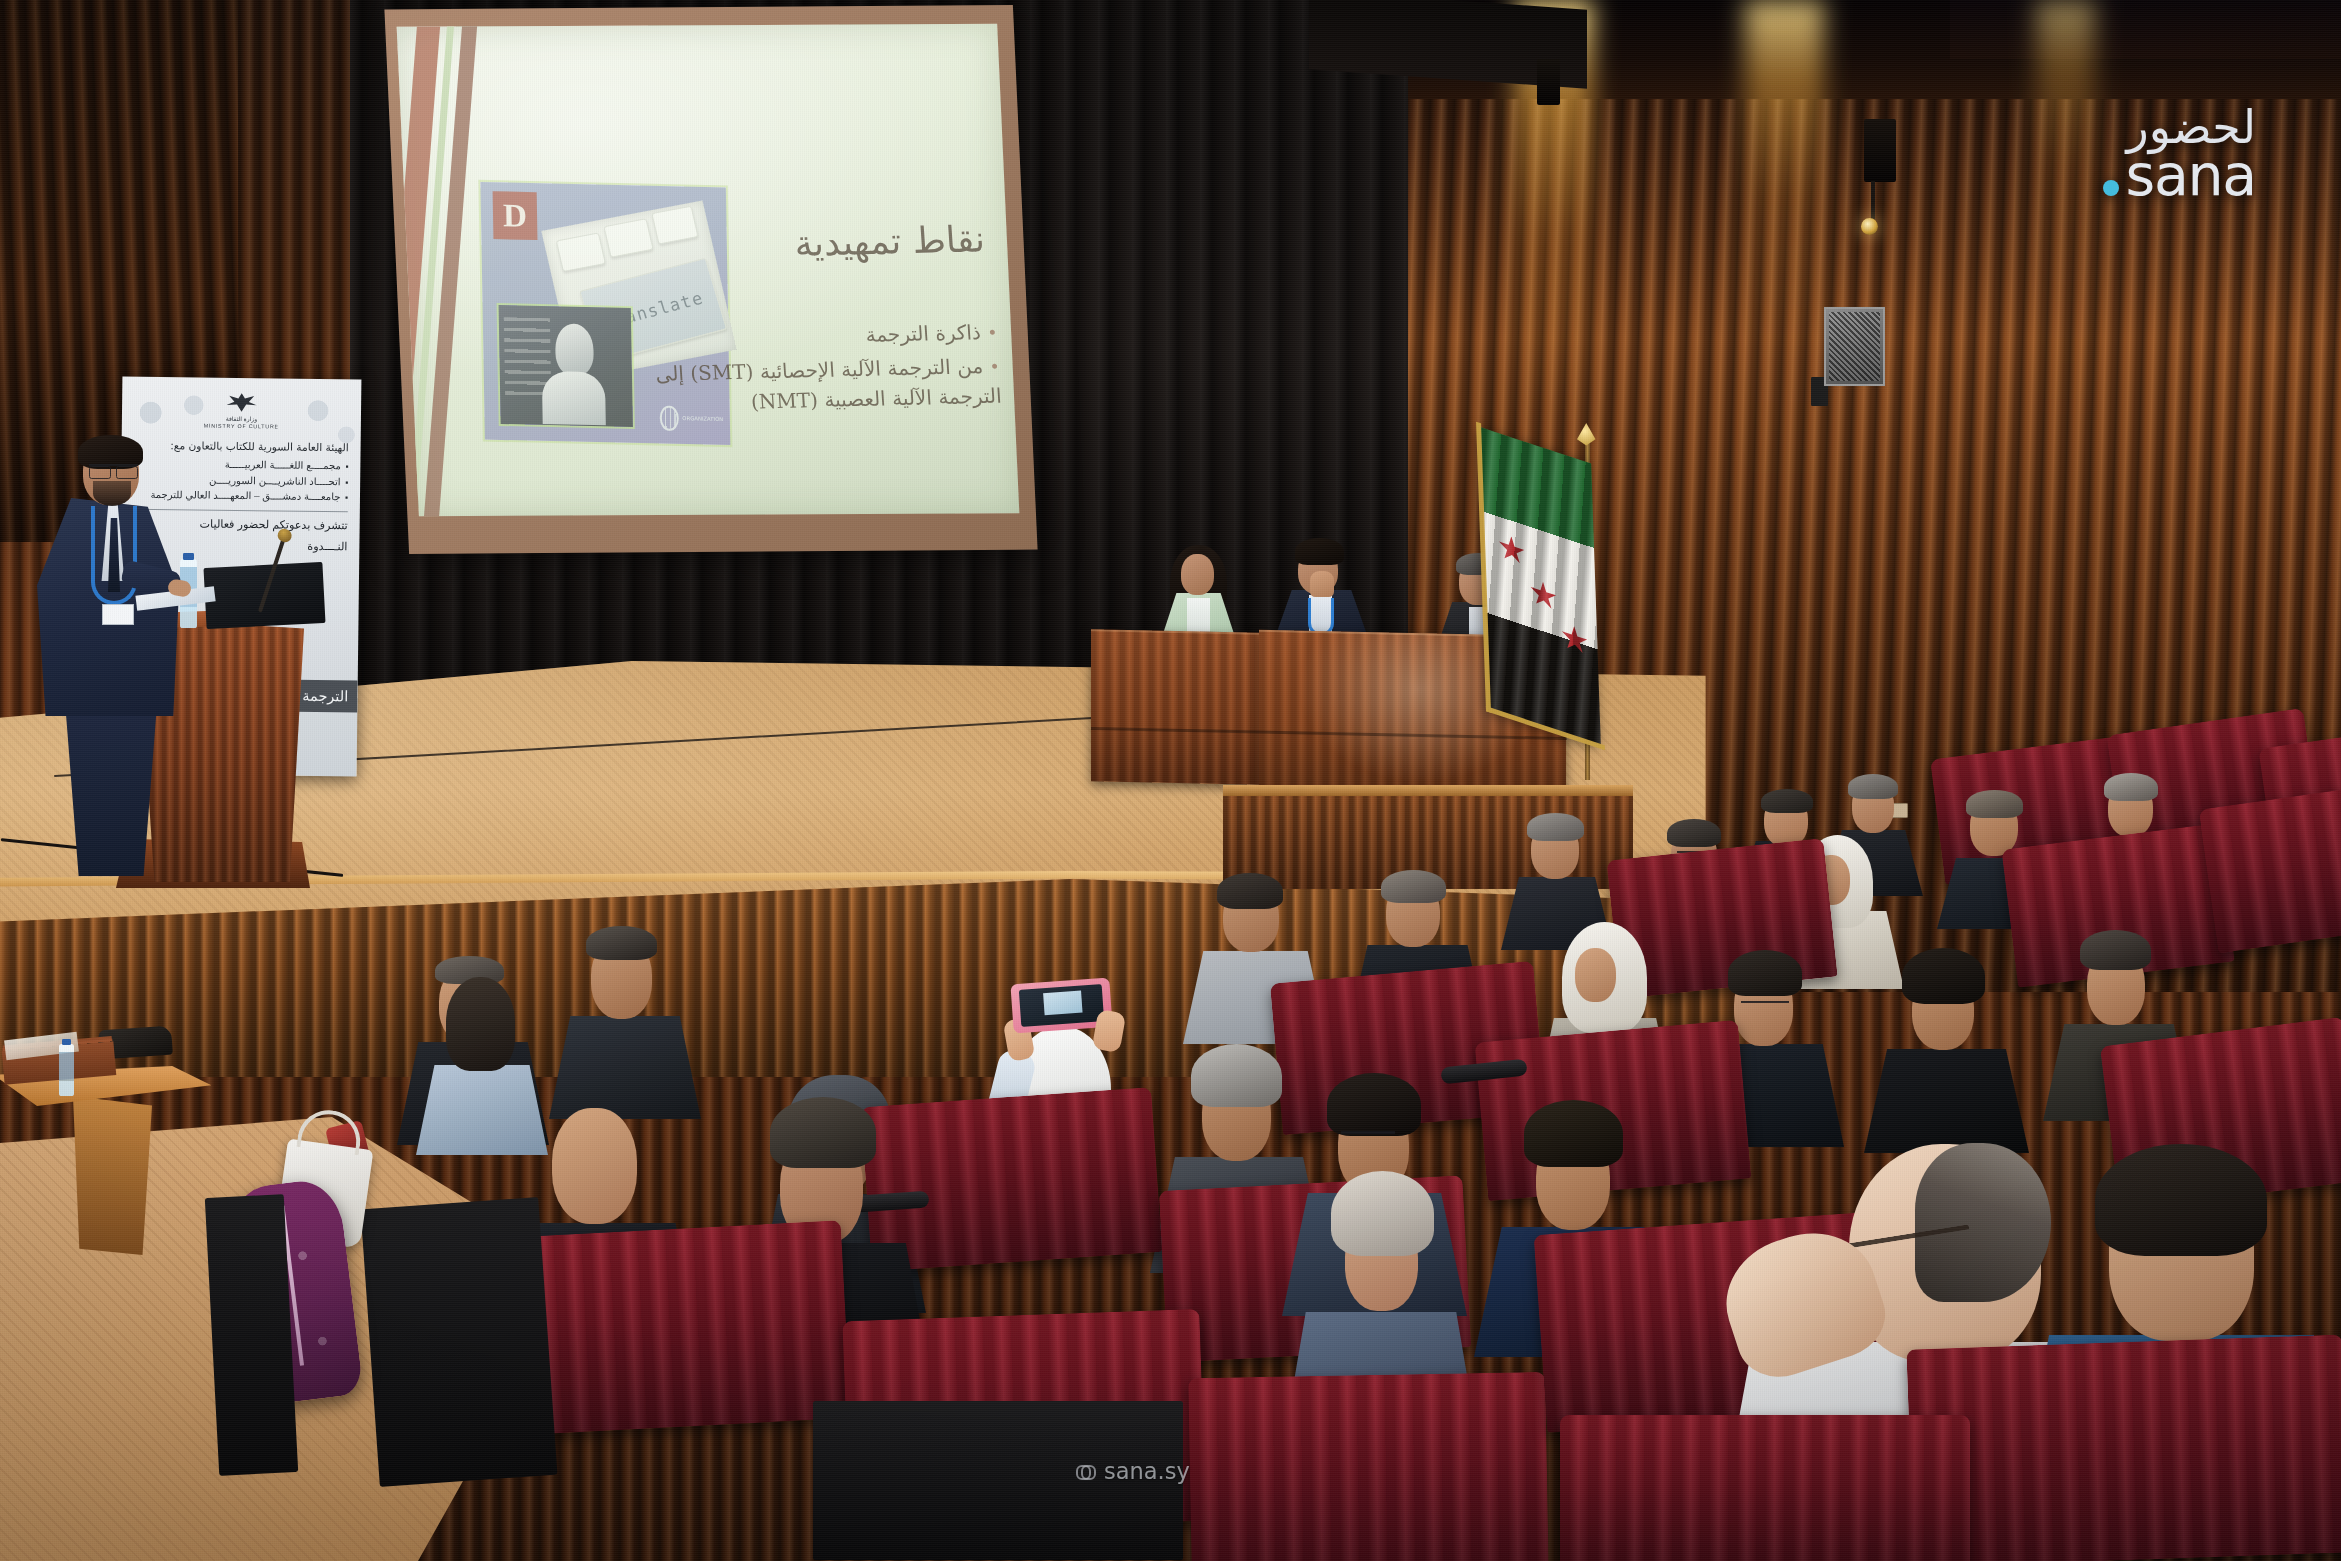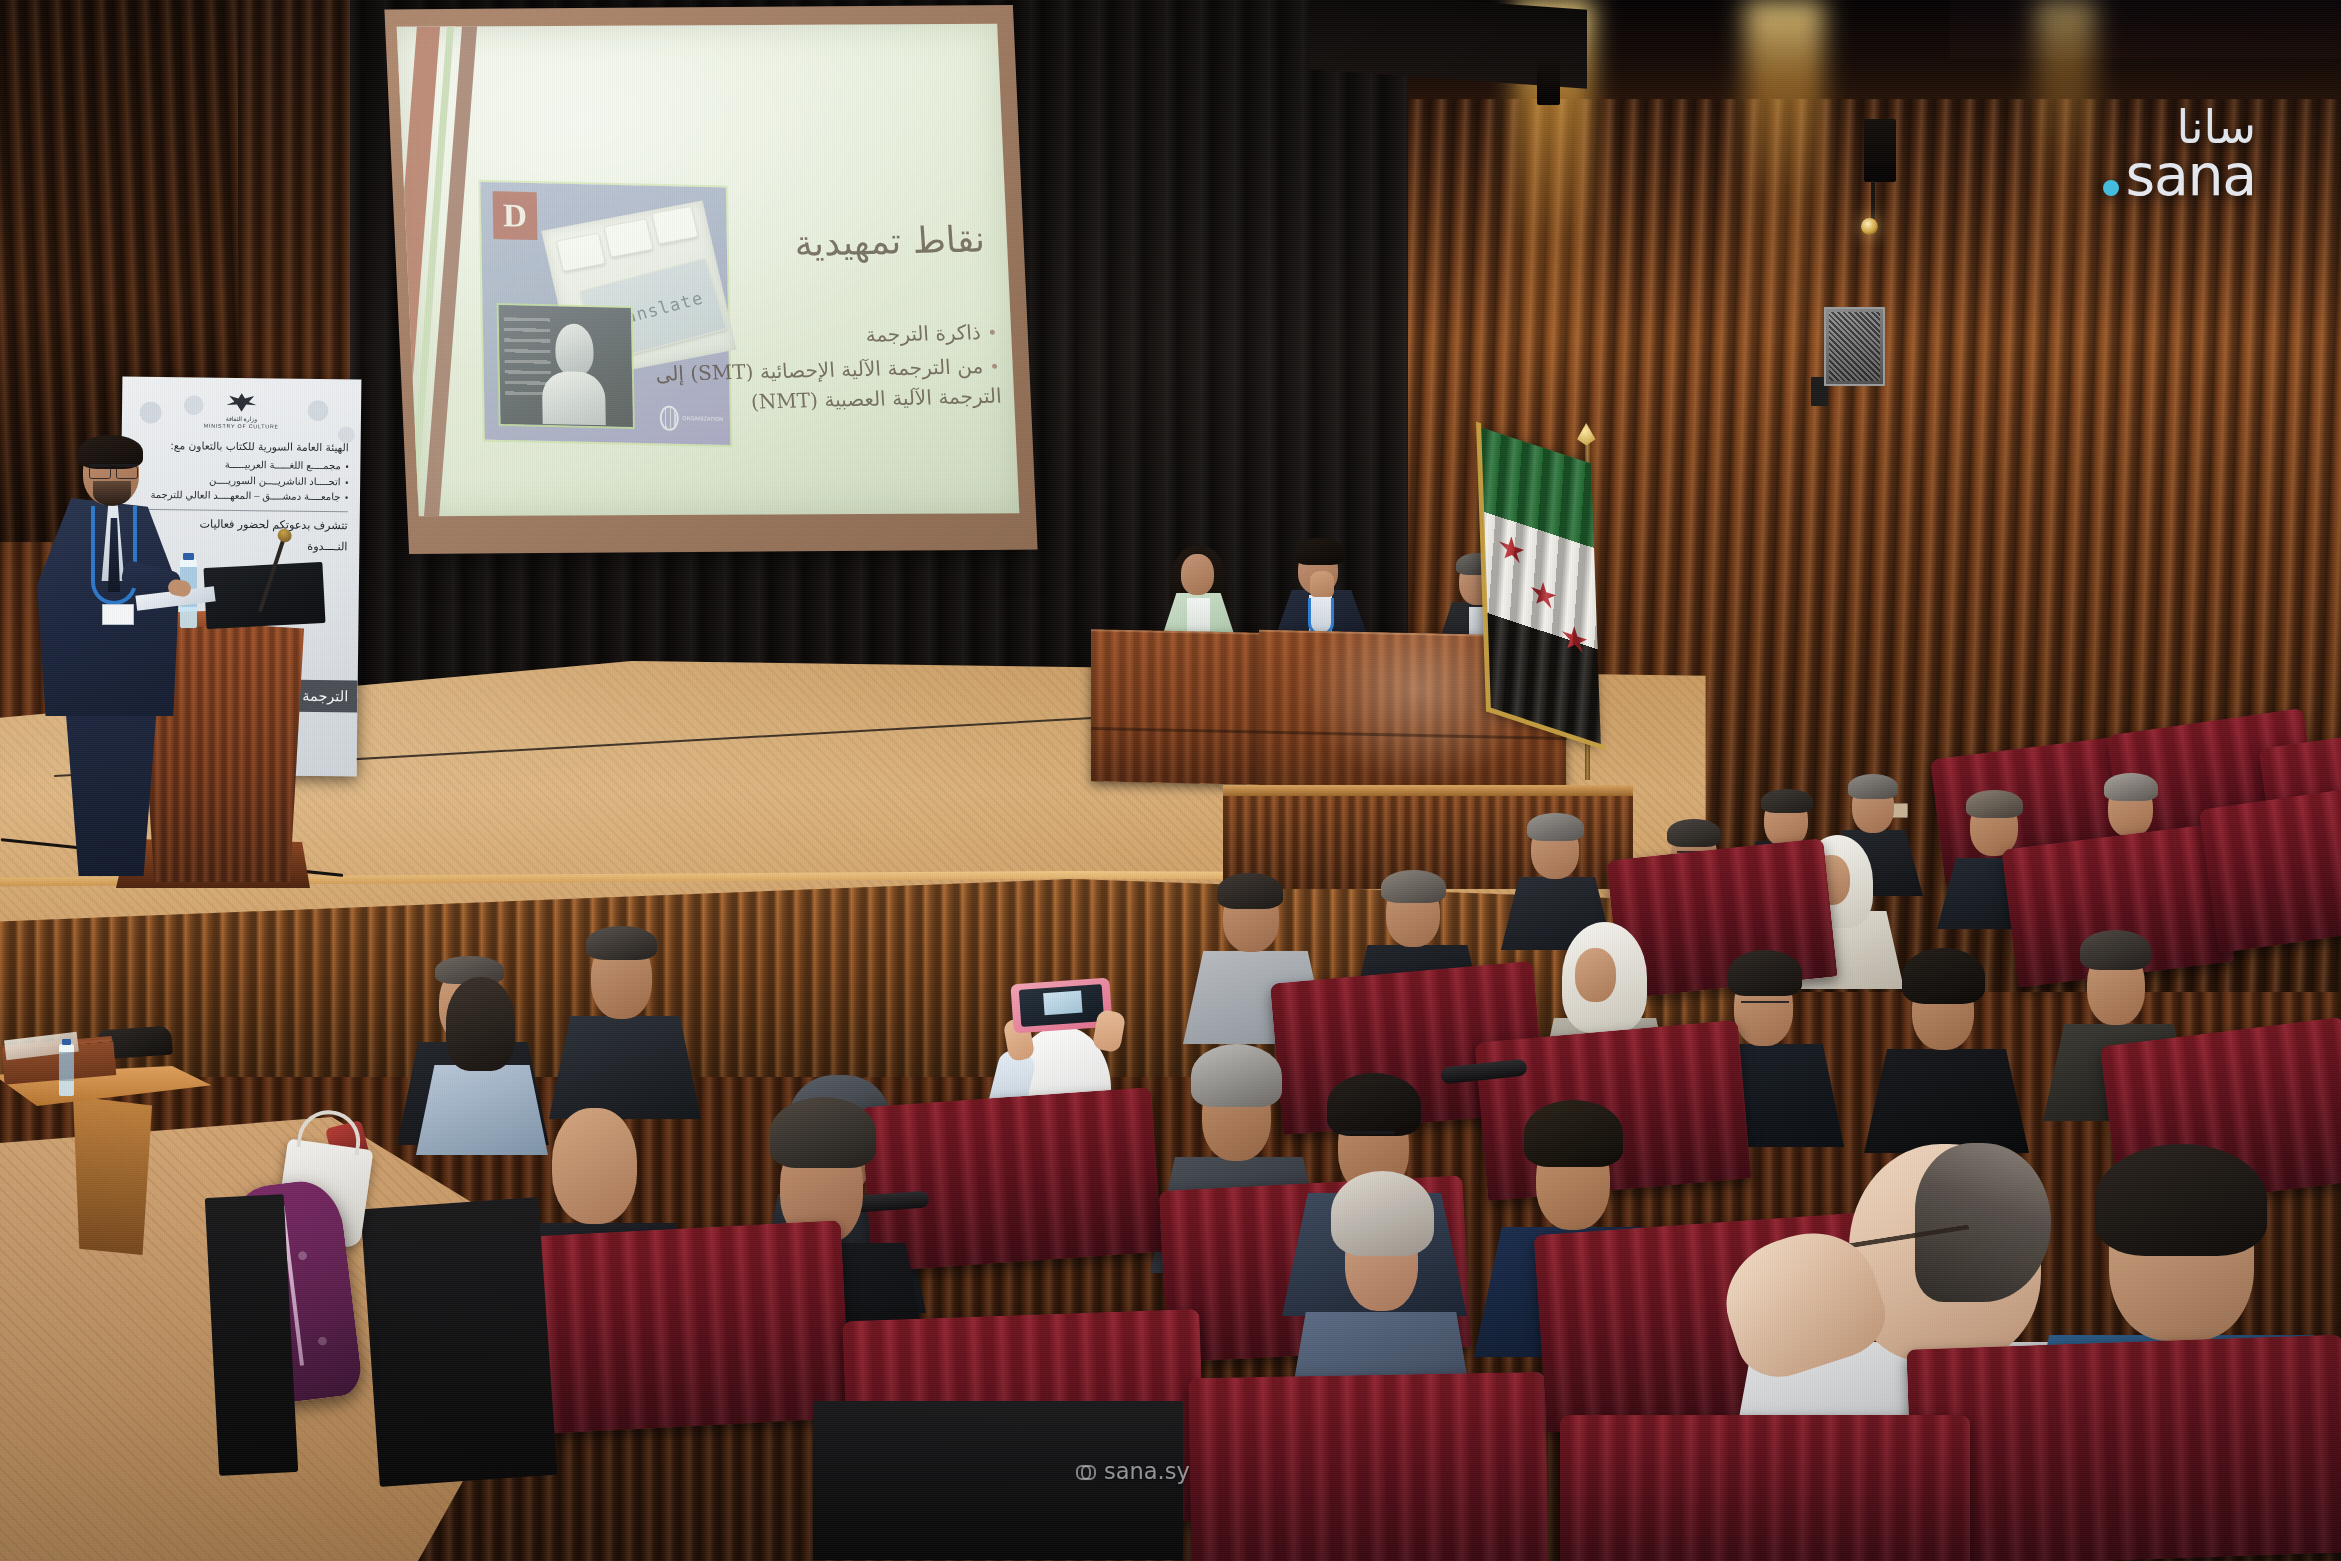--- a/index.html
+++ b/index.html
@@ -1087,21 +1087,21 @@
     </div>
   <div class="purple-bag">
       <div class="zip"></div>
     </div>
   <div class="seatshell" style="left:212px; top:1196px; width:79px; height:278px; transform:rotate(-3deg);"></div>
 
   <div class="vignette"></div>
   <div class="grain"></div>
 
   <div class="sana-logo">
-    <div class="sana-ar">سانا</div>
+    <div class="sana-ar">لحضور</div>
     <div class="sana-row">
       <div class="sana-dot"></div>
       <div class="sana-lat">sana</div>
     </div>
   </div>
 
   <div class="watermark">
     <span class="wm-link"></span>
     <span>sana.sy</span>
   </div>

